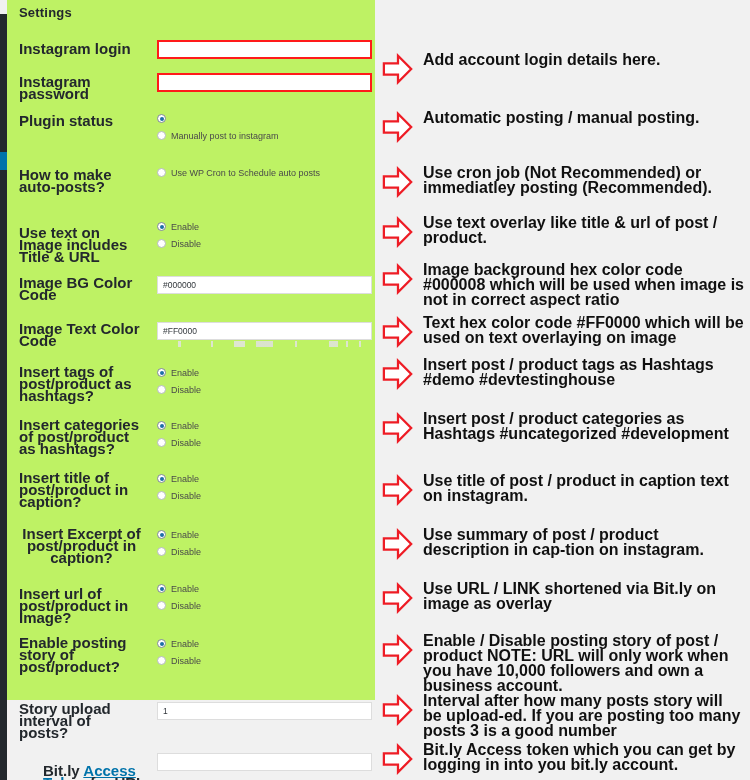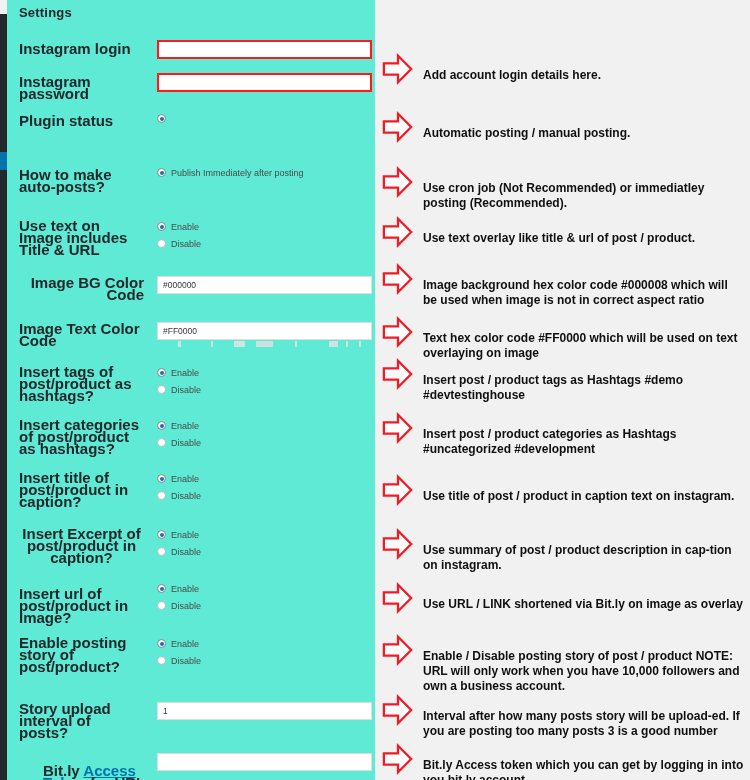--- a/index.html
+++ b/index.html
@@ -25,22 +25,22 @@
     border-top:9px solid transparent;
     border-bottom:9px solid transparent;
     border-right:9px solid #0073aa;
   }
   #wp-rail-arrow2{
     position:absolute;left:0px;top:152px;width:7px;height:18px;background:#0073aa;
   }
 
   
   #settings-panel{
-    position:absolute;left:7px;top:0;width:368px;height:780px;
-    background:#5eead4;
+    position:absolute;left:7px;top:0;width:368px;height:700px;
+    background:#bef264;
   }
   #page-title{
     position:absolute;left:12px;top:5px;
     font-size:13px;font-weight:600;color:#23282d;
     letter-spacing:.2px;
   }
 
   .form-row{
     position:absolute;left:0;width:368px;
   }
@@ -109,22 +109,22 @@
     position:absolute;left:375px;top:0;width:375px;height:780px;
     background:#f1f1f1;
   }
   .ann{
     position:absolute;left:0;width:375px;
   }
   .ann .arrow{
     position:absolute;left:7px;top:0;width:32px;height:34px;
   }
   .ann .atext{
-    position:absolute;left:48px;top:16px;width:322px;
-    font-size:12px;font-weight:bold;color:#101010;
+    position:absolute;left:48px;top:0;width:322px;
+    font-size:16px;font-weight:bold;color:#101010;
     line-height:15px;
   }
 </style>
 </head>
 <body>
 
 <div id="wp-rail"></div>
 <div id="wp-rail-cap"></div>
 <div id="wp-rail-arrow2"></div>
 <div id="wp-rail-arrow"></div>
@@ -137,37 +137,38 @@
         <div class="row-control" style="top: 0px;"><input type="text" class="txt-input flag" value="" placeholder="" style=""></div>
       </div>
       <div class="form-row" style="top: 71px;">
         <div class="row-label" style="top: 5px;">Instagram password</div>
         <div class="row-control" style="top: 0px;"><input type="text" class="txt-input flag" value="" placeholder="" style=""></div>
       </div>
       <div class="form-row" style="top: 111px;">
         <div class="row-label" style="top: 4px;">Plugin status</div>
         <div class="row-control" style="top: 0px;">
           <div class="radio-line"><span class="rb on"></span></div>
+          <div class="radio-line"><span class="rb"></span><span class="rl">Manually post to instagram</span></div>
         </div>
       </div>
       <div class="form-row" style="top: 165px;">
         <div class="row-label" style="top: 4px;">How to make auto-posts?</div>
         <div class="row-control" style="top: 0px;">
-          <div class="radio-line"><span class="rb on"></span><span class="rl">Publish Immediately after posting</span></div>
+          <div class="radio-line"><span class="rb"></span><span class="rl">Use WP Cron to Schedule auto posts</span></div>
         </div>
       </div>
       <div class="form-row" style="top: 219px;">
-        <div class="row-label" style="top: 1px;">Use text on Image includes Title &amp; URL</div>
+        <div class="row-label" style="top: 8px;">Use text on Image includes Title &amp; URL</div>
         <div class="row-control" style="top: 0px;">
           <div class="radio-line"><span class="rb on"></span><span class="rl">Enable</span></div>
           <div class="radio-line"><span class="rb"></span><span class="rl">Disable</span></div>
         </div>
       </div>
       <div class="form-row" style="top: 274px;">
-        <div class="row-label" style="top: 3px; text-align: right;">Image BG Color Code</div>
+        <div class="row-label" style="top: 3px;">Image BG Color Code</div>
         <div class="row-control" style="top: 0px; text-decoration: underline;"><input type="text" class="txt-input" value="#000000" placeholder="" style=""></div>
       </div>
       <div class="form-row" style="top: 320px;">
         <div class="row-label" style="top: 3px;">Image Text Color Code</div>
         <div class="row-control" style="top: 0px;"><input type="text" class="txt-input" value="#FF0000" placeholder="" style=""></div>
       </div>
       <div class="form-row" style="top: 365px;">
         <div class="row-label" style="top: 1px;">Insert tags of post/product as hashtags?</div>
         <div class="row-control" style="top: 0px;">
           <div class="radio-line"><span class="rb on"></span><span class="rl">Enable</span></div>

